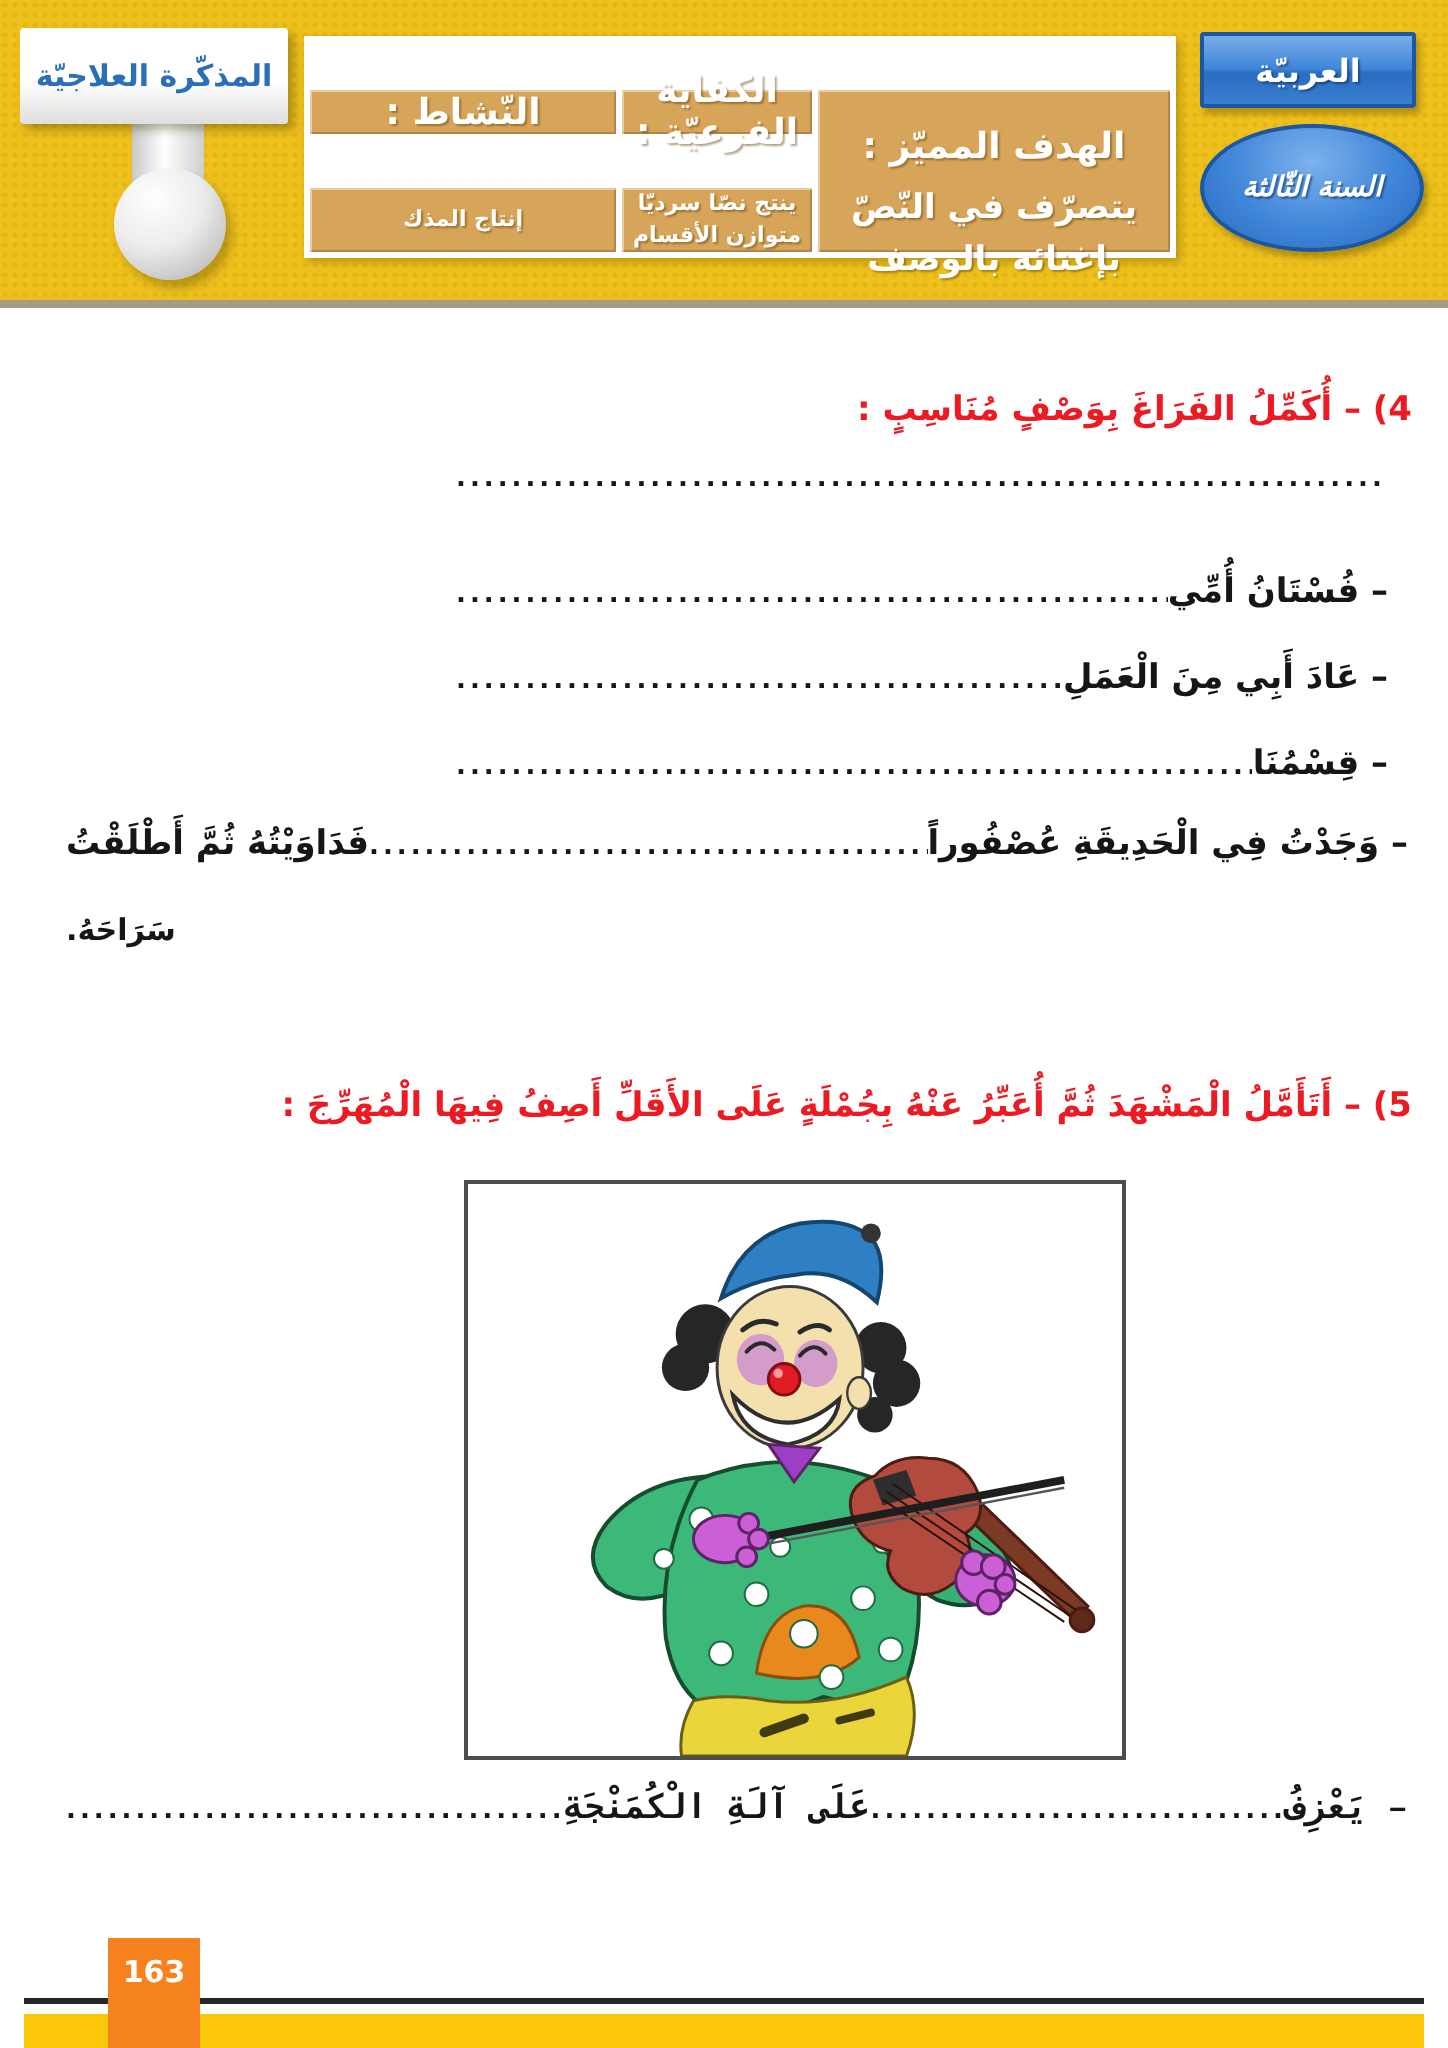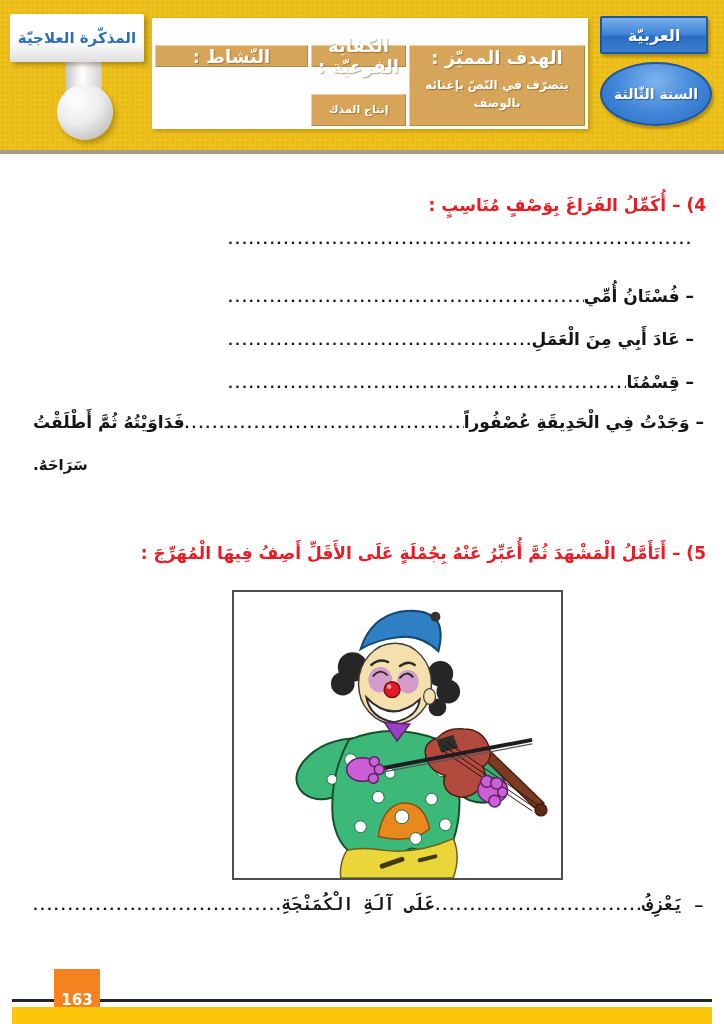--- a/index.html
+++ b/index.html
@@ -45,40 +45,40 @@
   }
   .hcell {
     background:#d7a55a; color:#ffffff; font-weight:bold;
     display:flex; align-items:center; justify-content:center; text-align:center;
     box-shadow:inset 1px 1px 0 rgba(255,255,255,.45), inset -1px -1px 0 rgba(0,0,0,.18);
     text-shadow:1px 1px 1px rgba(90,60,0,.45);
     margin-top:24px;
   }
   .hcell.title { font-size:18px; }
   .hcell.value { font-size:11px; padding:2px 4px; line-height:1.45; }
-  .hcell.goal  { grid-row:1 / 3; flex-direction:column; justify-content:flex-start; padding-top:2px; gap:8px;text-align:center; }
+  .hcell.goal  { grid-row:1 / 3; flex-direction:column; justify-content:flex-start; padding-top:18px; gap:8px;text-align:center; }
   .hcell.goal .g-title { font-size:18px; }
-  .hcell.goal .g-value { font-size:12px; line-height:1.5; padding:0 10px; }
+  .hcell.goal .g-value { font-size:17px; line-height:1.5; padding:0 10px; }
 
   
   .subject {
     position:absolute; right:16px; top:16px; width:108px; height:38px;
     background:linear-gradient(180deg,#79ade9 0%, #3f85d8 48%, #2a6cc0 55%, #3b7fd2 100%);
     border:2px solid #1b57a2; border-radius:2px;
     color:#fff; font-weight:bold; font-size:16px;
     display:flex; align-items:center; justify-content:center; direction:rtl;
     box-shadow:2px 3px 3px rgba(90,70,0,.4); text-shadow:1px 1px 1px rgba(0,40,90,.5);
   }
   .grade {
     position:absolute; right:12px; top:62px; width:112px; height:64px; border-radius:50%;
     background:radial-gradient(ellipse at 50% 28%, #7db2ec 0%, #3f85d8 55%, #2a6cc0 100%);
     border:2px solid #1b57a2;
     color:#fff; font-weight:bold; font-size:14px;
     display:flex; align-items:center; justify-content:center; direction:rtl;
-    box-shadow:2px 3px 3px rgba(90,70,0,.4); text-shadow:1px 1px 1px rgba(0,40,90,.5);
+    box-shadow:2px 3px 3px rgba(90,70,0,.4); text-shadow:1px 1px 1px rgba(0,40,90,.5);font-style:italic;
   }
 
   
   .ex-title {
     position:absolute; right:18px; direction:rtl; text-align:left;
     color:#ec1b23; font-weight:bold; font-size:17px; line-height:30px; white-space:nowrap;
   }
   #ex4-title { top:190px; }
   #ex5-title { top:538px; }
 
@@ -102,43 +102,44 @@
   .answer { position:absolute; top:888px; right:20px; left:33px; display:flex; direction:rtl; align-items:baseline; color:#161616; font-weight:bold; }
   .answer .txt  { white-space:nowrap; font-size:17px; line-height:36px;font-family:Liberation Mono, monospace; }
   .answer .dots { min-width:0; overflow:hidden; white-space:nowrap; font-size:13px; letter-spacing:2px; direction:ltr; text-align:left; }
   .answer .d1 { flex:1; }
   .answer .d2 { flex:1.2; }
 
   
   .footer-line { position:absolute; top:999px; left:12px; width:700px; height:3px; background:#262626; }
   .footer-bar  { position:absolute; top:1007px; left:12px; width:700px; height:17px; background:#fcc60a; }
   .page-box {
-    position:absolute; left:54px; top:969px; width:46px; height:38px; background:#f5821f;
+    position:absolute; left:54px; top:969px; width:46px; height:55px; background:#f5821f;
     color:#ffffff; font-weight:bold; font-size:15px;
-    display:flex; justify-content:center; padding-top:22px; z-index:5;
+    display:flex; justify-content:center; padding-top:8px; z-index:5;
   }
 </style>
 </head>
 <body>
 
 <div class="banner">
 
   <div class="pin">
     <div class="pin-stem"></div>
     <div class="pin-ball"></div>
     <div class="pin-box">المذكّرة العلاجيّة</div>
   </div>
 
   <div class="htable">
     <div class="hcell title">الكفاية الفرعيّة :</div>
     <div class="hcell title">النّشاط :</div>
     <div class="hcell goal">
       <div class="g-title">الهدف المميّز :</div>
       <div class="g-value">يتصرّف في النّصّ بإغنائه بالوصف</div>
     </div>
+    <div class="hcell value">ينتج نصّا سرديّا متوازن الأقسام</div>
     <div class="hcell value">إنتاج المذك</div>
   </div>
 
   <div class="subject">العربيّة</div>
   <div class="grade">السنة الثّالثة</div>
 </div>
 
 <div class="ex-title" id="ex4-title">4) – أُكَمِّلُ الفَرَاغَ بِوَصْفٍ مُنَاسِبٍ :</div>
 
 <div class="items">

